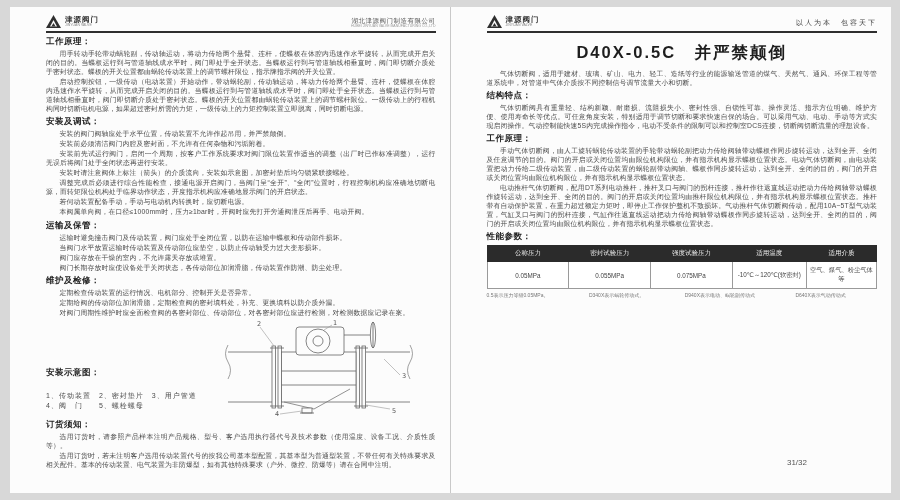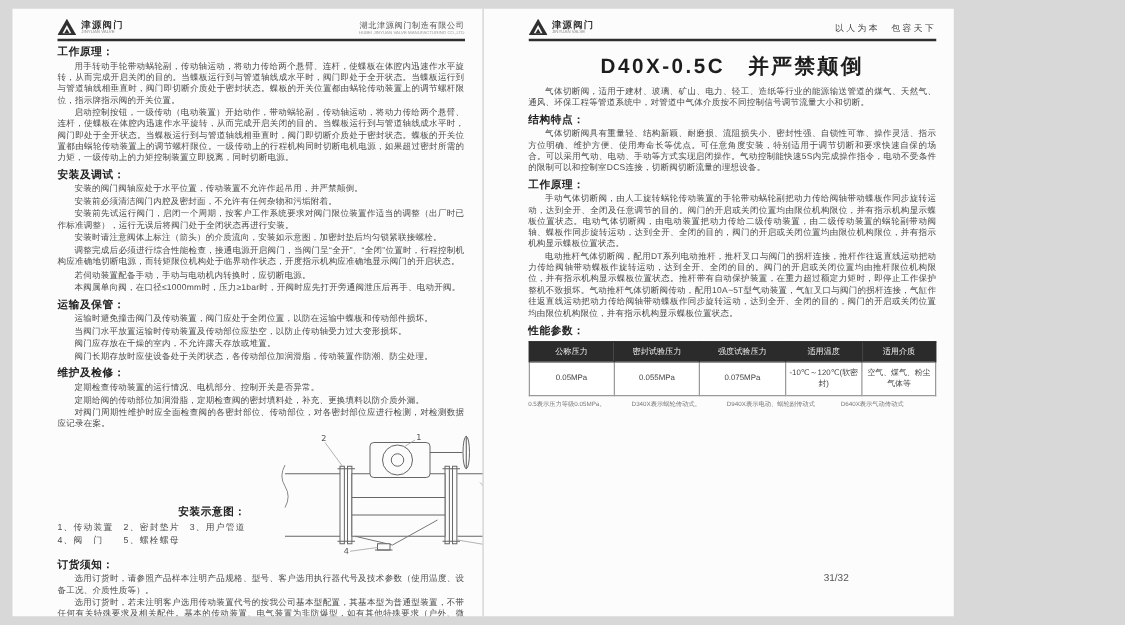--- a/index.html
+++ b/index.html
@@ -3,21 +3,21 @@
 <meta charset="utf-8">
 <style>
   * { box-sizing: border-box; }
   html,body { margin:0; padding:0; }
   body {
     width:900px; height:500px; position:relative;
     background:#d8d8d8;
     font-family:"Liberation Sans","DejaVu Sans",sans-serif;
     -webkit-font-smoothing:antialiased;
   }
-  .spread { position:absolute; top:7px; left:10px; width:753px; height:486px; display:flex; }
+  .spread { position:absolute; top:7px; left:10px; width:881px; height:486px; display:flex; }
   .page { width:50%; height:100%; background:#fcfcfc; position:relative; overflow:hidden; }
   .page.left  { border-right:1px solid #c9c9c9; }
   .page-inner { padding:8px 14px 0 36px; }
 
   
   .hdr { display:flex; justify-content:space-between; align-items:flex-end;
          border-bottom:2px solid #2e2e2e; padding-bottom:3px; }
   .brand { display:flex; align-items:center; gap:4px; }
   .brand-txt { line-height:1; }
   .brand-name { font-size:7.5px; font-weight:bold; color:#333; letter-spacing:1px; }
@@ -31,21 +31,21 @@
   .doc-title { text-align:center; font-weight:bold; color:#1d1d1d;
                font-size:16.5px; letter-spacing:2px; margin:9px 0 5px; }
   .sec-h { font-size:8.5px; font-weight:bold; color:#222; margin:3px 0 1px; letter-spacing:0.5px; }
   p.bd { font-size:6.8px; line-height:1.33; color:#4a4a4a; text-align:justify;
          text-indent:2em; margin:0 0 1px; letter-spacing:0.2px; }
 
   
   .fig-zone { position:relative; height:97px; margin-top:2px; }
   .fig { position:absolute; left:168px; top:0; }
   .legend { position:absolute; left:0; bottom:4px; }
-  .legend .sec-h { margin-bottom:2px;text-align:right; }
+  .legend .sec-h { margin-bottom:12px; }
   .legend .ln { font-size:7px; color:#4a4a4a; line-height:1.5; letter-spacing:1px; }
 
   
   table.params { width:100%; border-collapse:collapse; margin-top:2px; table-layout:fixed; }
   table.params th { background:#2b2b2b; color:#f0f0f0; font-weight:normal;
                     font-size:6.5px; padding:3px 1px; border:1px solid #2b2b2b; }
   table.params td { border:1px solid #9a9a9a; background:#fff; color:#444;
                     font-size:6.3px; text-align:center; padding:4px 1px; }
   .footnote { display:flex; justify-content:space-between; width:92%;
               margin-top:3px; font-size:5px; color:#777; }

